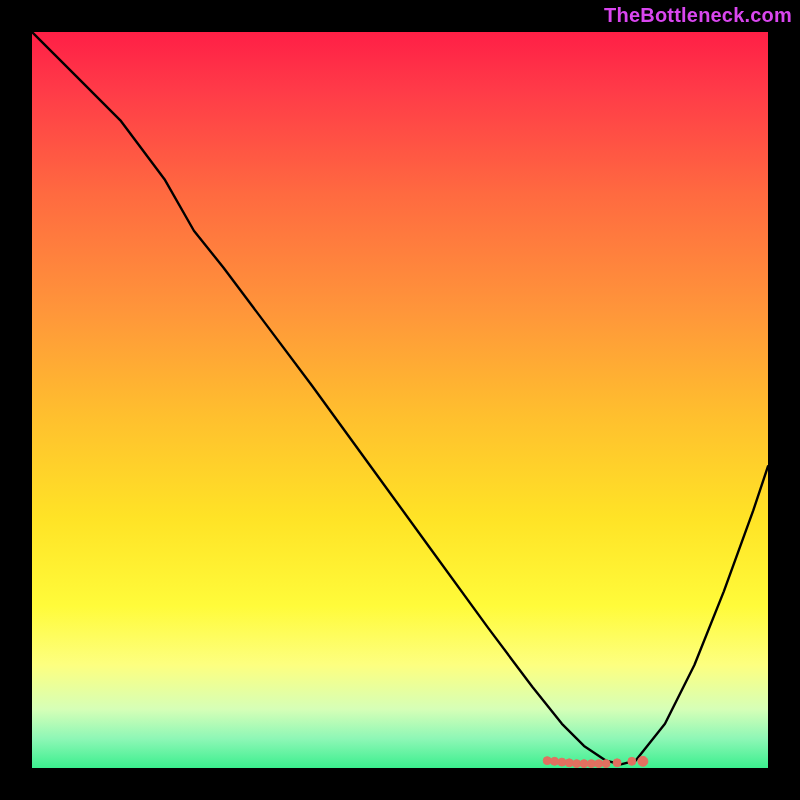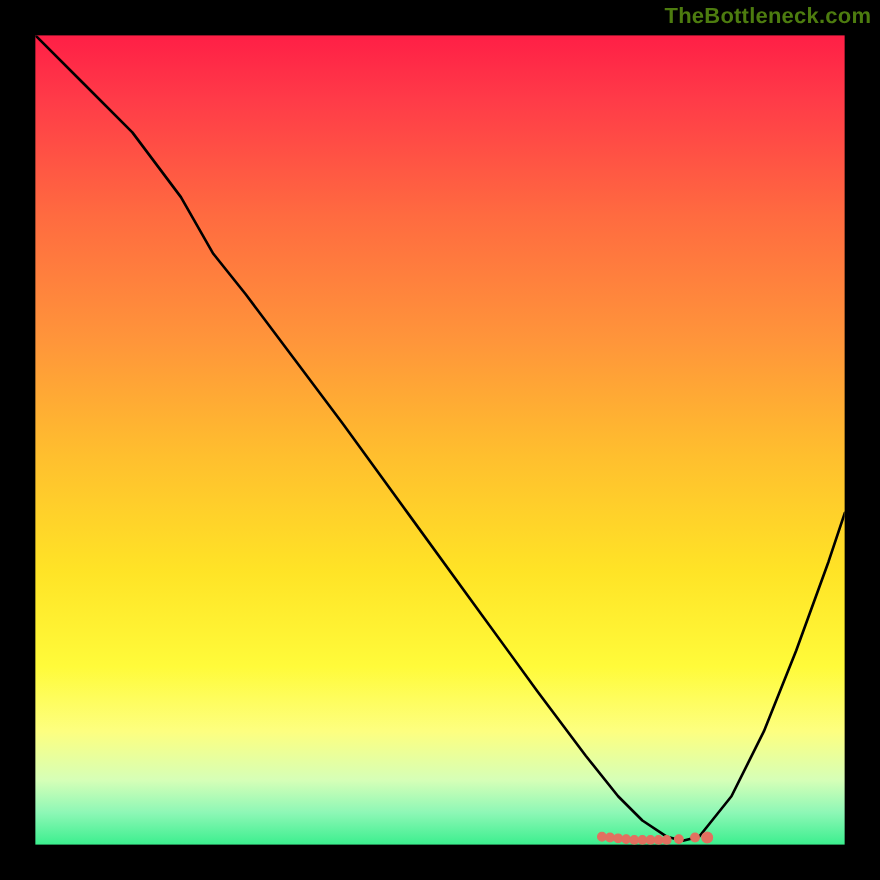--- a/index.html
+++ b/index.html
@@ -14,21 +14,21 @@
   .stage {
     position: relative;
     width: 800px;
     height: 800px;
     background: #000;
   }
   .watermark {
     position: absolute;
     top: 4px;
     right: 8px;
-    color: #4d7c0f;
+    color: #d946ef;
     font-size: 20px;
     font-weight: 600;
     letter-spacing: 0.2px;
     z-index: 30;
   }
   .plot {
     position: absolute;
     left: 30px;
     top: 30px;
     width: 740px;

